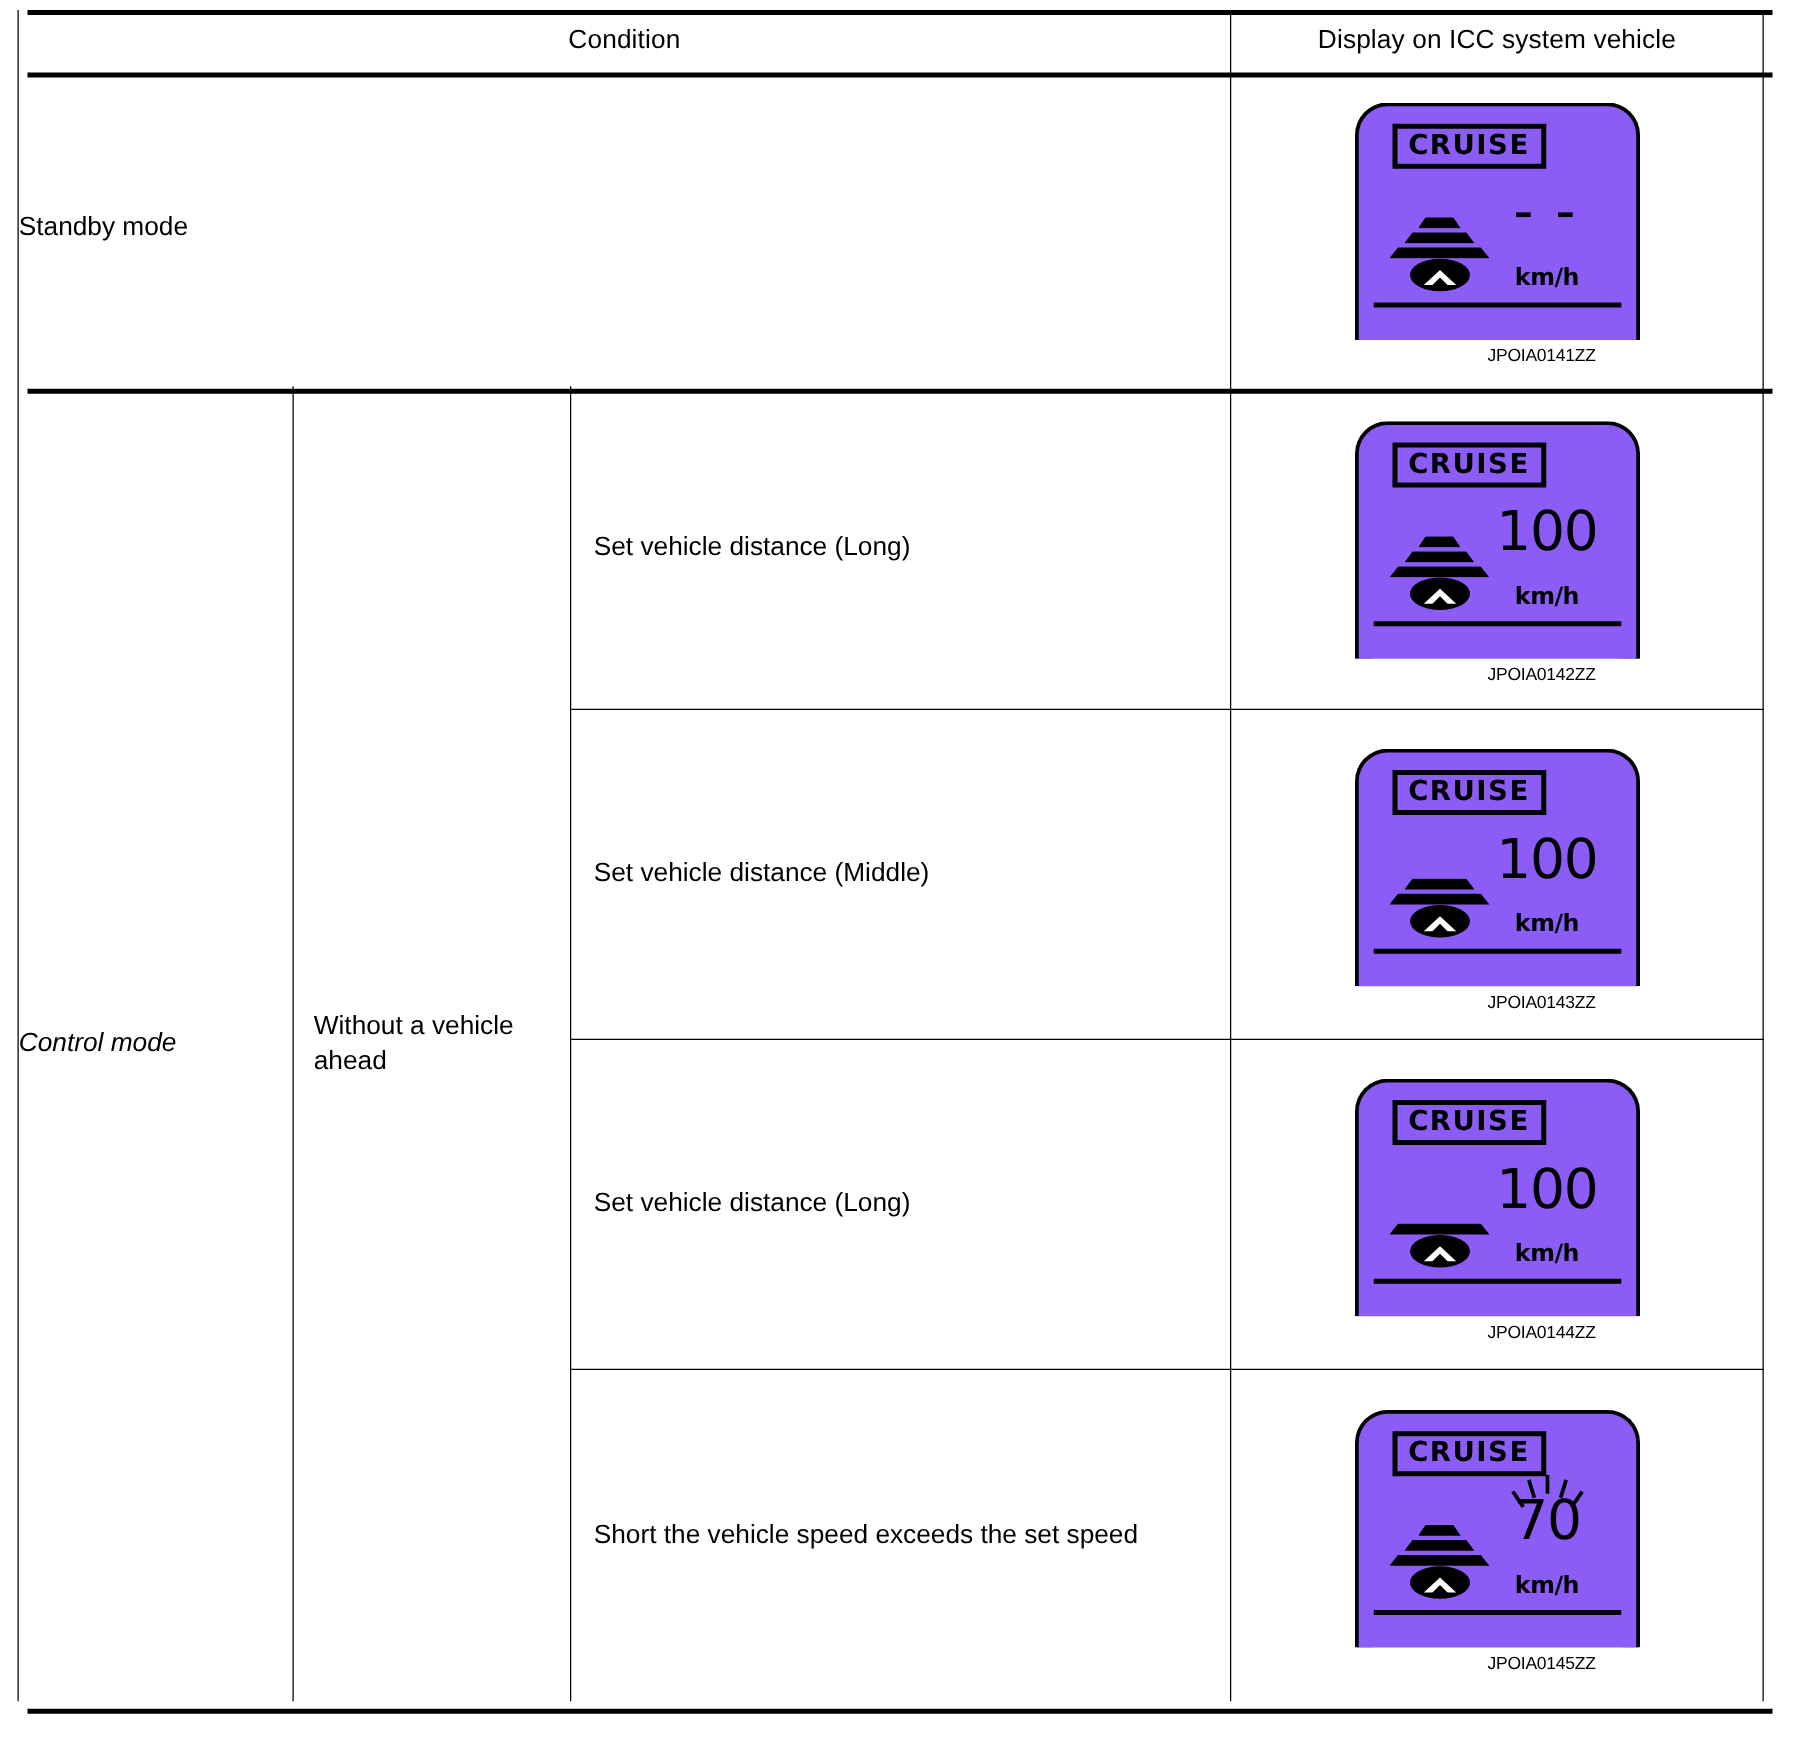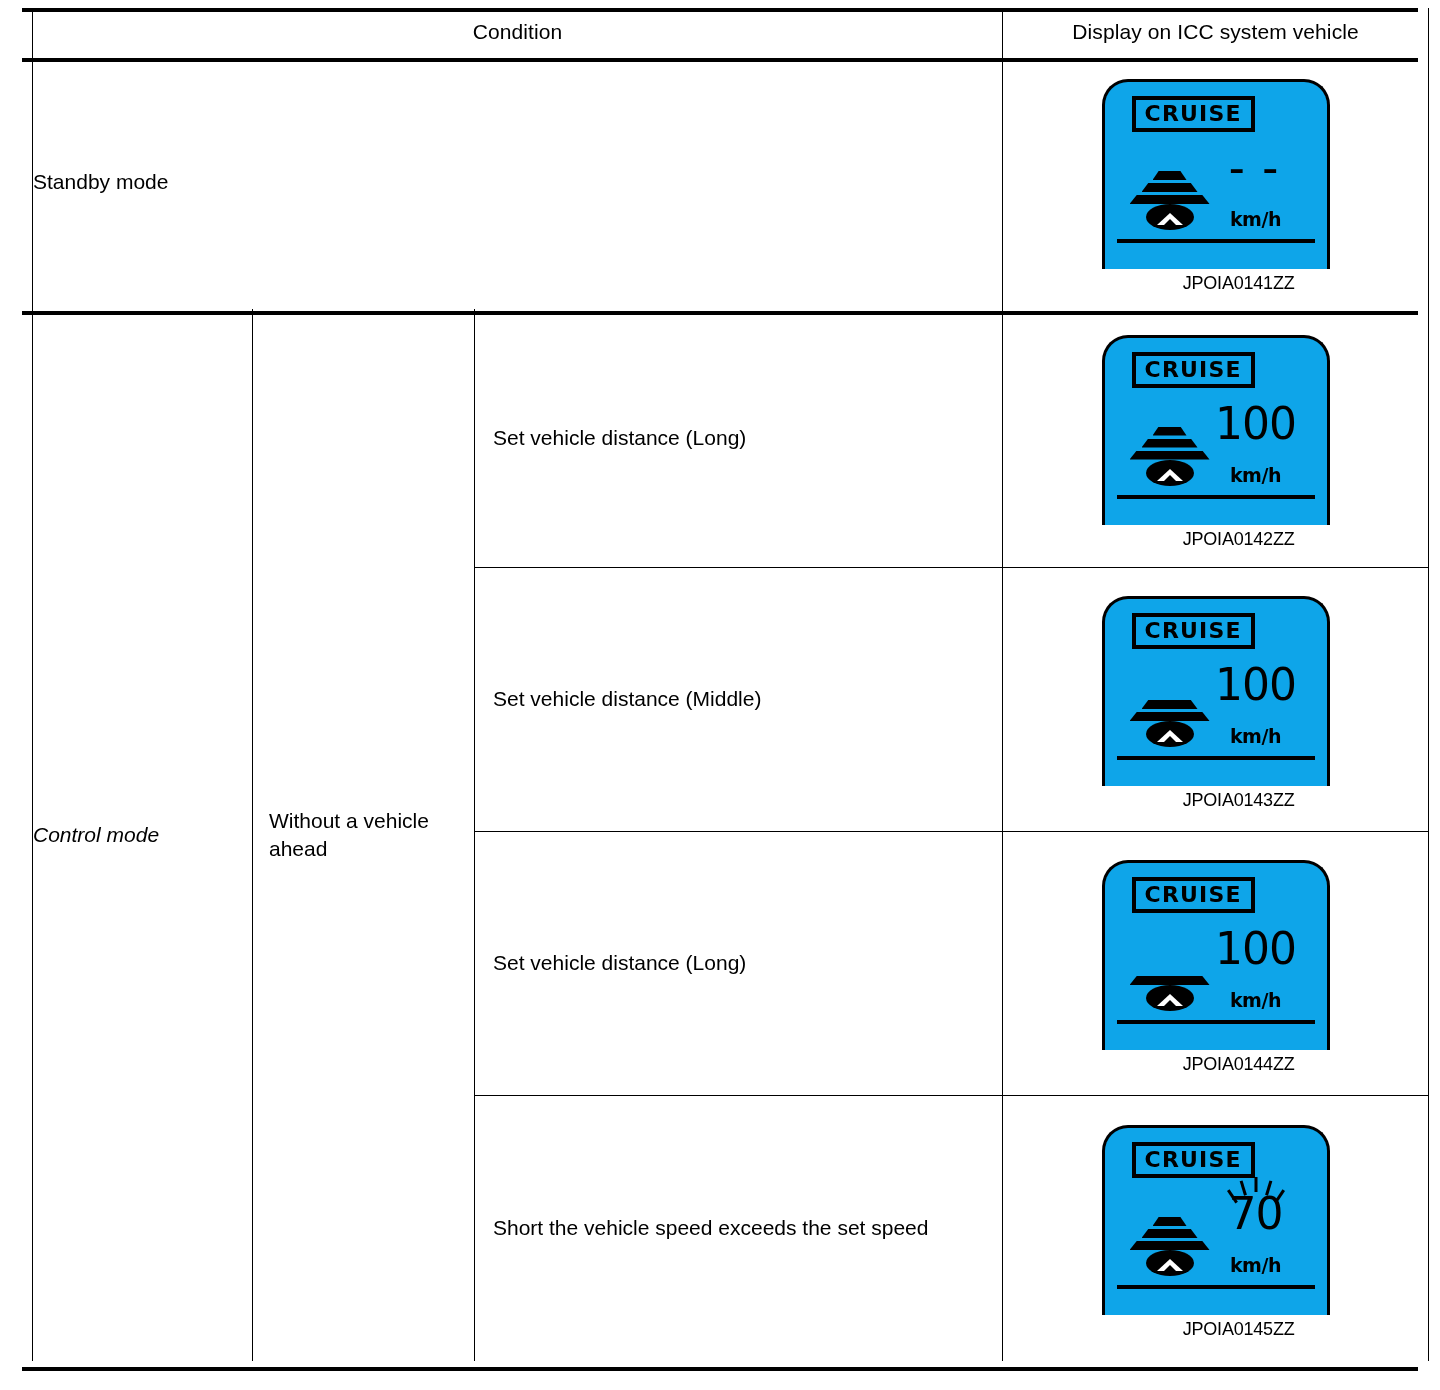--- a/index.html
+++ b/index.html
@@ -18,21 +18,21 @@
   .sheet {
     position: relative;
     width: 1440px;
     height: 1390px;
     box-sizing: border-box;
   }
 
   
   .tbl {
     position: absolute;
-    left: 32px;
+    left: 14px;
     top: 8px;
     width: 1396px;
     border-collapse: collapse;
     table-layout: fixed;
   }
   .tbl td, .tbl th {
     padding: 0;
     margin: 0;
     vertical-align: middle;
     font-weight: normal;
@@ -86,21 +86,21 @@
   .icc-screen {
     position: relative;
     width: 228px;
     height: 190px;
     margin: 0 auto;
     box-sizing: border-box;
     border: 3px solid #000;
     border-bottom: none;
     border-top-left-radius: 26px;
     border-top-right-radius: 26px;
-    background: #0ea5e9;
+    background: #8b5cf6;
   }
   .cruise-badge {
     position: absolute;
     left: 27px;
     top: 14px;
     border: 4px solid #000;
     padding: 2px 9px 3px 9px;
     font-size: 22px;
     font-weight: bold;
     letter-spacing: 1.2px;
@@ -223,21 +223,21 @@
     position: absolute;
     left: 12px;
     right: 12px;
     top: 157px;
     height: 4px;
     background: #000;
   }
 
   .img-id {
     text-align: right;
-    font-size: 18px;
+    font-size: 14px;
     font-family: "Liberation Sans", sans-serif;
     padding-right: 46px;
     padding-top: 4px;
     letter-spacing: -0.2px;
   }
 </style>
 </head>
 <body>
 
 <div class="sheet">

